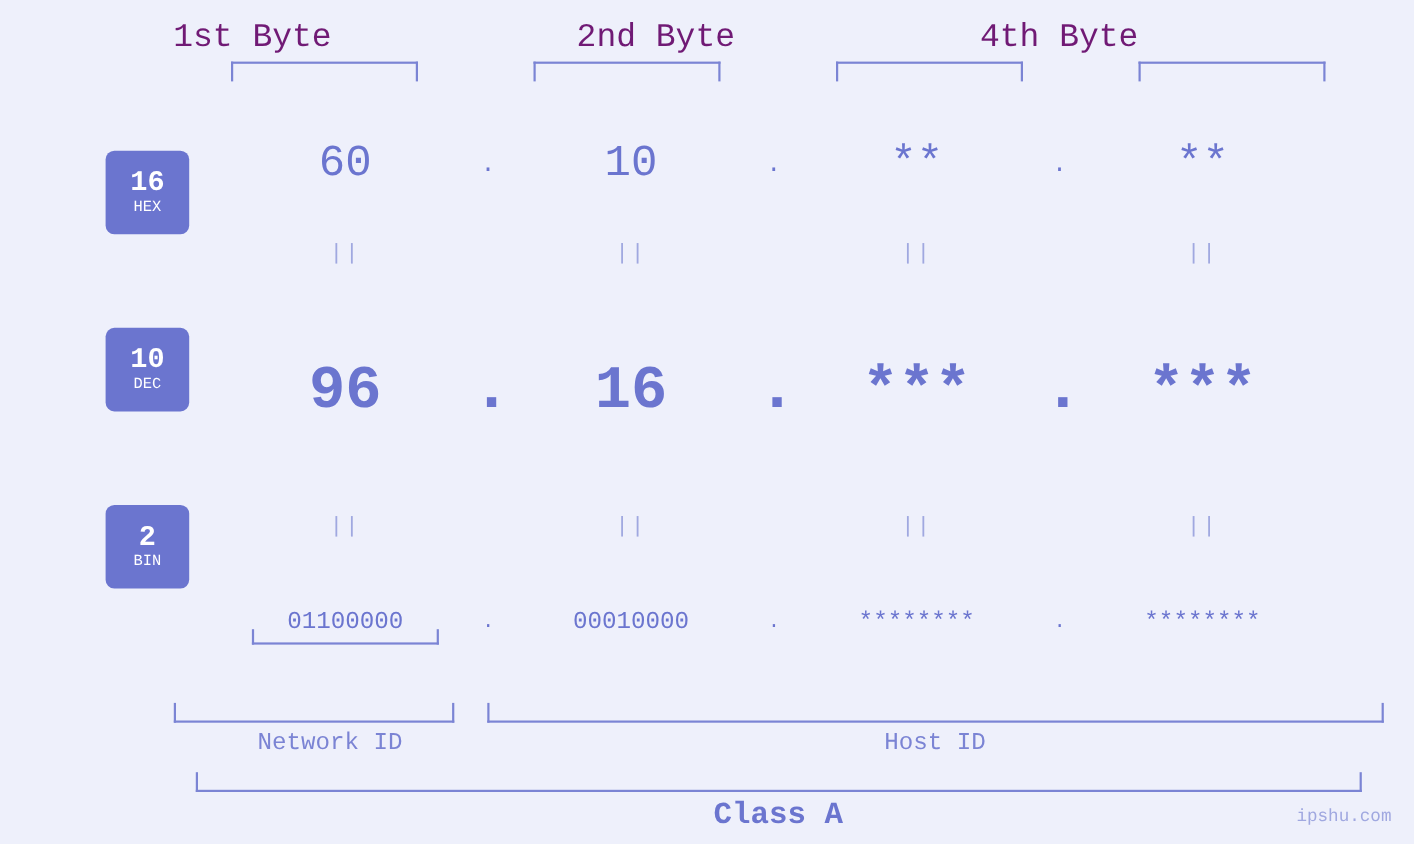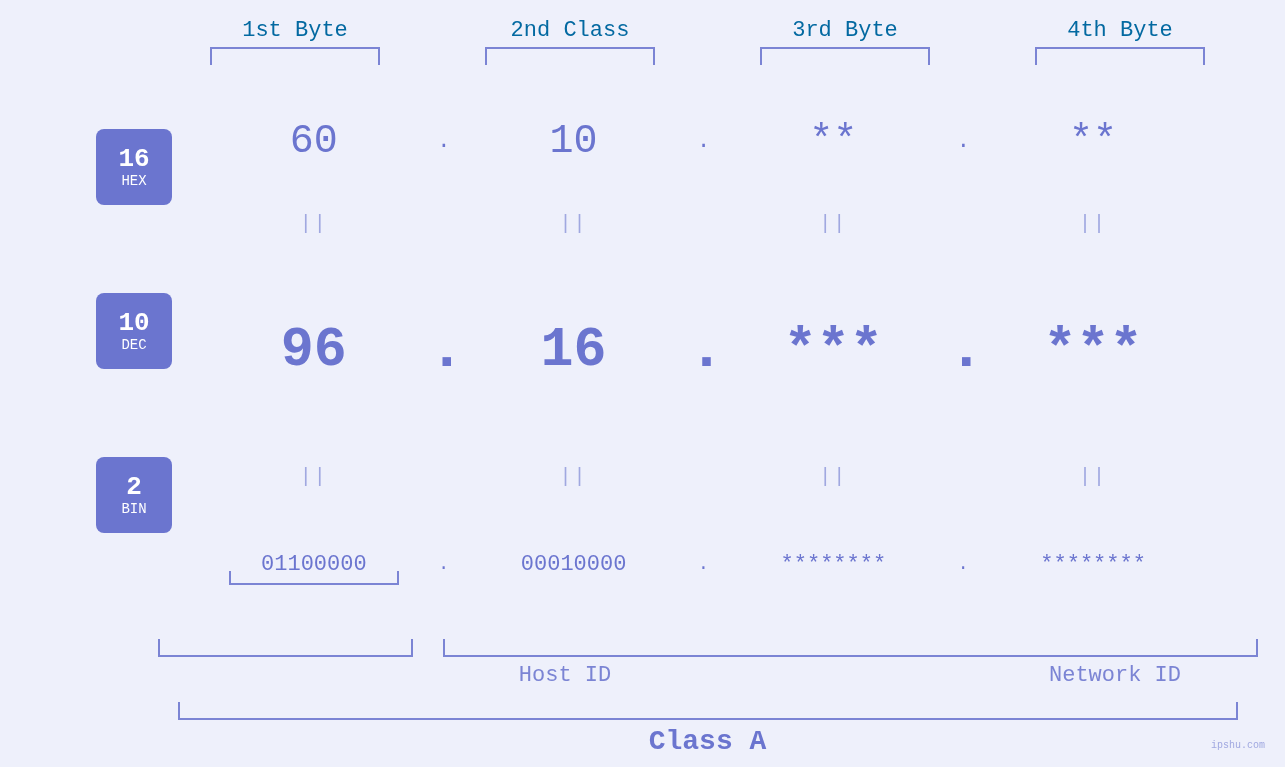--- a/index.html
+++ b/index.html
@@ -26,23 +26,23 @@
     .byte-headers {
       display: flex;
       justify-content: center;
       margin-top: 18px;
       width: 1100px;
       margin-left: 130px;
     }
 
     .byte-header {
       flex: 1;
-      text-align: center;
-      color: #0369a1;
-      font-size: 22px;
+      text-align: left;
+      color: #701a75;
+      font-size: 30px;
       font-family: 'Courier New', Courier, monospace;
       font-weight: normal;
     }
 
     
     .bracket-row {
       display: flex;
       justify-content: center;
       width: 1100px;
       margin-left: 130px;
@@ -201,21 +201,21 @@
       font-size: 28px;
       font-family: 'Courier New', Courier, monospace;
       font-weight: bold;
     }
 
     .watermark {
       position: absolute;
       bottom: 16px;
       right: 20px;
       color: #a0a8e0;
-      font-size: 10px;
+      font-size: 16px;
       font-family: 'Courier New', Courier, monospace;
     }
 
     
     .dec-dot {
       font-size: 60px;
       font-weight: bold;
     }
 
     
@@ -230,22 +230,21 @@
       border-top: none;
     }
   </style>
 </head>
 <body>
 
 <div class="main-container">
 
   <div class="byte-headers">
     <div class="byte-header">1st Byte</div>
-    <div class="byte-header">2nd Class</div>
-    <div class="byte-header">3rd Byte</div>
+    <div class="byte-header">2nd Byte</div>
     <div class="byte-header">4th Byte</div>
   </div>
 
   <div class="bracket-row">
     <div class="bracket-cell">
       <div class="bracket"></div>
     </div>
     <div class="bracket-cell">
       <div class="bracket"></div>
     </div>
@@ -374,22 +373,22 @@
 
     <div style="display:flex;flex-direction:row;width:1100px;margin-left:130px;margin-top:2px;">
 
       <div style="width:255px;height:18px;border:2px solid #7b84d4;border-top:none;"></div>
       <div style="width:30px;"></div>
 
       <div style="flex:1;height:18px;border:2px solid #7b84d4;border-top:none;"></div>
     </div>
 
     <div style="display:flex;flex-direction:row;width:1100px;margin-left:130px;margin-top:6px;">
+      <div style="width:285px;text-align:center;color:#7b84d4;font-size:22px;font-family:'Courier New',Courier,monospace;">Network ID</div>
       <div style="flex:1;text-align:center;color:#7b84d4;font-size:22px;font-family:'Courier New',Courier,monospace;">Host ID</div>
-      <div style="width:285px;text-align:center;color:#7b84d4;font-size:22px;font-family:'Courier New',Courier,monospace;">Network ID</div>
     </div>
 
     <div style="width:1060px;margin-left:130px;margin-top:14px;height:18px;border:2px solid #7b84d4;border-top:none;"></div>
 
     <div style="width:1060px;margin-left:130px;text-align:center;margin-top:6px;">
       <span class="class-label">Class A</span>
     </div>
 
   </div>
 

